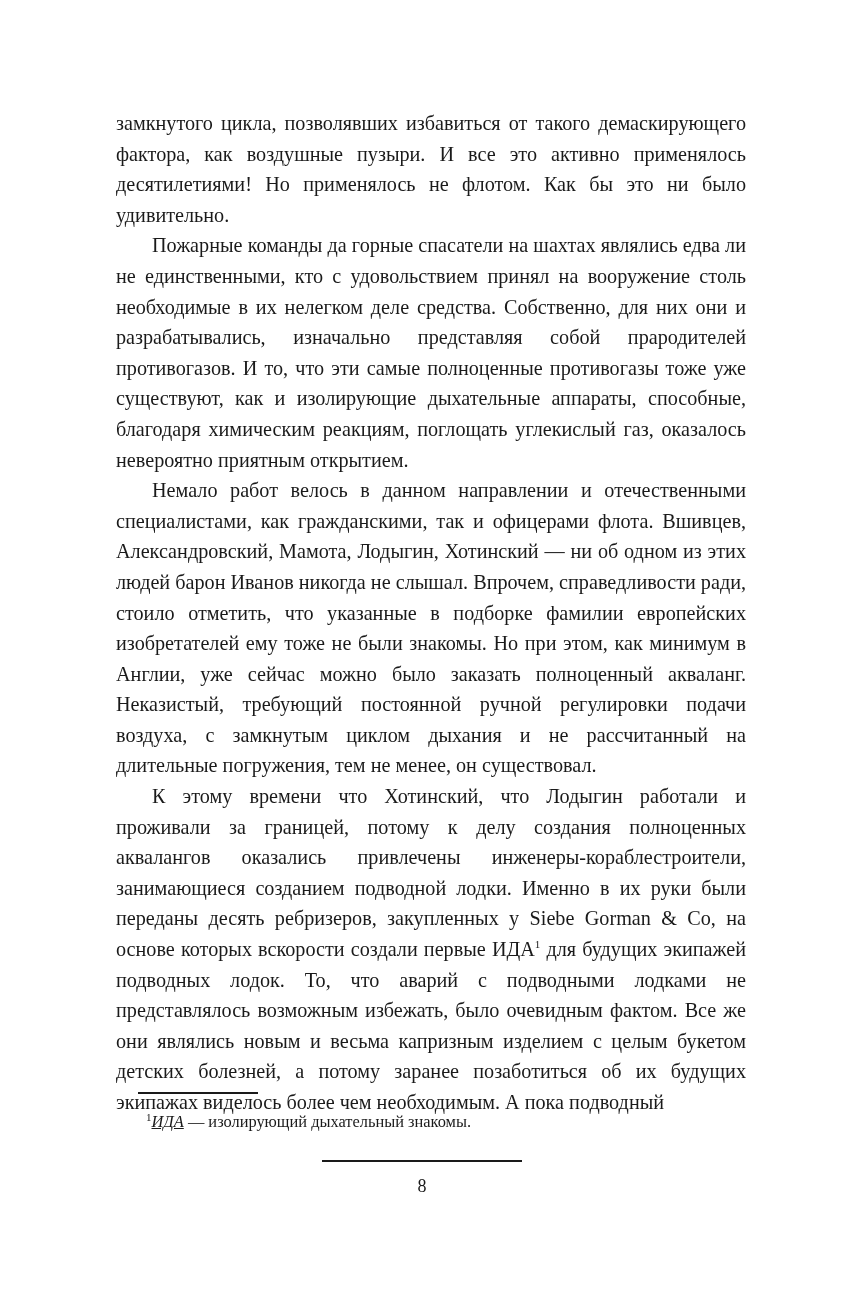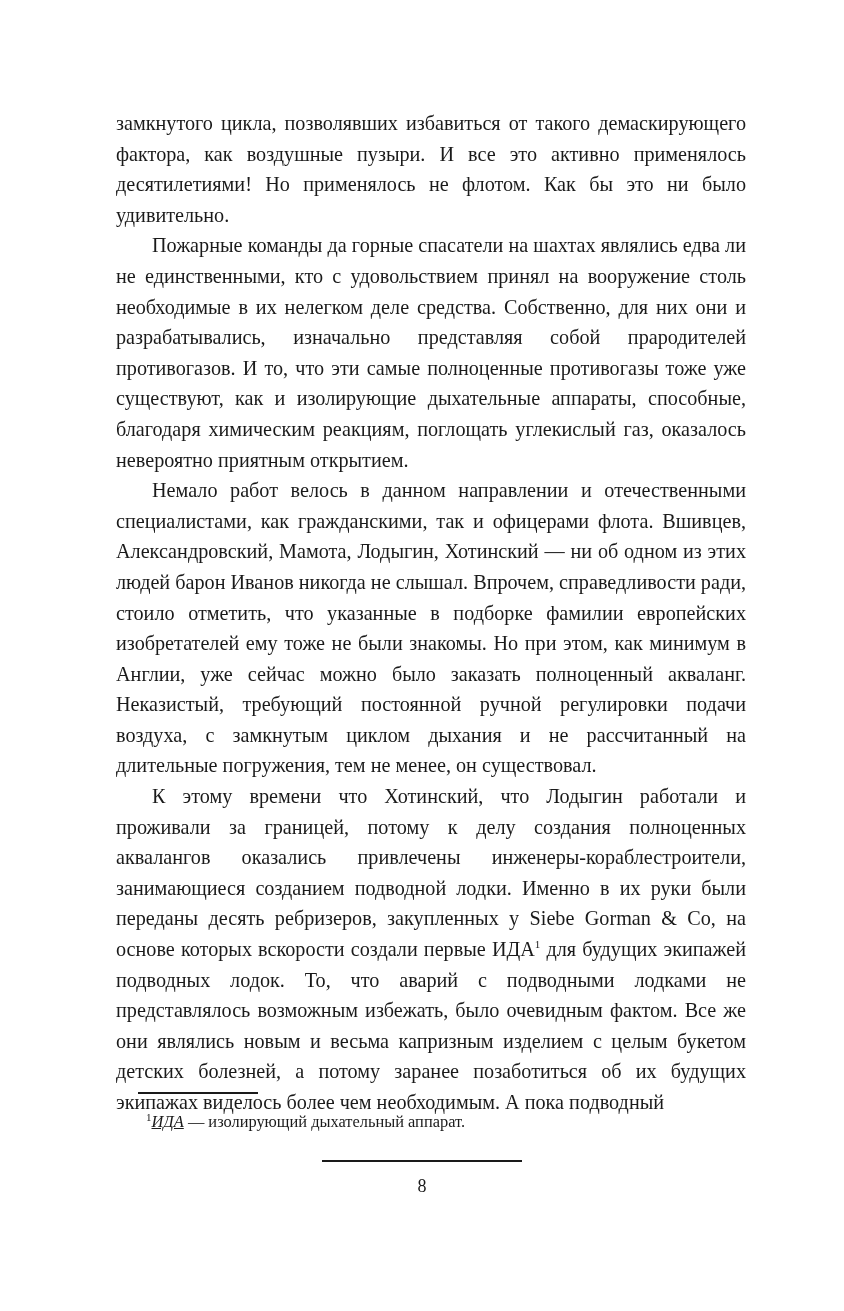--- a/index.html
+++ b/index.html
@@ -97,21 +97,21 @@
 
   <div class="text-block">
     <p class="para">замкнутого цикла, позволявших избавиться от такого демаскирующего фактора, как воздушные пузыри. И все это активно применялось десятилетиями! Но применялось не флотом. Как бы это ни было удивительно.</p>
     <p class="para indent">Пожарные команды да горные спасатели на шахтах являлись едва ли не единственными, кто с удовольствием принял на вооружение столь необходимые в их нелегком деле средства. Собственно, для них они и разрабатывались, изначально представляя собой прародителей противогазов. И то, что эти самые полноценные противогазы тоже уже существуют, как и изолирующие дыхательные аппараты, способные, благодаря химическим реакциям, поглощать углекислый газ, оказалось невероятно приятным открытием.</p>
     <p class="para indent">Немало работ велось в данном направлении и отечественными специалистами, как гражданскими, так и офицерами флота. Вшивцев, Александровский, Мамота, Лодыгин, Хотинский — ни об одном из этих людей барон Иванов никогда не слышал. Впрочем, справедливости ради, стоило отметить, что указанные в подборке фамилии европейских изобретателей ему тоже не были знакомы. Но при этом, как минимум в Англии, уже сейчас можно было заказать полноценный акваланг. Неказистый, требующий постоянной ручной регулировки подачи воздуха, с замкнутым циклом дыхания и не рассчитанный на длительные погружения, тем не менее, он существовал.</p>
     <p class="para indent"><span>К этому времени что Хотинский, что Лодыгин работали и проживали за границей, потому к делу создания полноценных аквалангов оказались привлечены инженеры-кораблестроители, занимающиеся созданием подводной лодки. Именно в их руки были переданы десять ребризеров, закупленных у Siebe Gorman &amp; Co, на основе которых вскорости создали первые ИДА</span><sup class="fn">1</sup><span> для будущих экипажей подводных лодок. То, что аварий с подводными лодками не представлялось возможным избежать, было очевидным фактом. Все же они являлись новым и весьма капризным изделием с целым букетом детских болезней, а потому заранее позаботиться об их будущих экипажах виделось более чем необходимым. А пока подводный</span></p>
   </div>
 
   <div class="footnote-area">
     <div class="footnote-rule"></div>
-    <div class="footnote-text"><span class="marker">1</span><span class="ital">ИДА</span><span> — изолирующий дыхательный аппарат.</span></div>
+    <div class="footnote-text"><span class="marker">1</span><span class="ital">ИДА</span><span> — изолирующий дыхательный знакомы.</span></div>
   </div>
 
   <div class="folio-area">
     <div class="folio-rule"></div>
     <div class="folio-number">8</div>
   </div>
 
 </div>
 
 </body></html>

